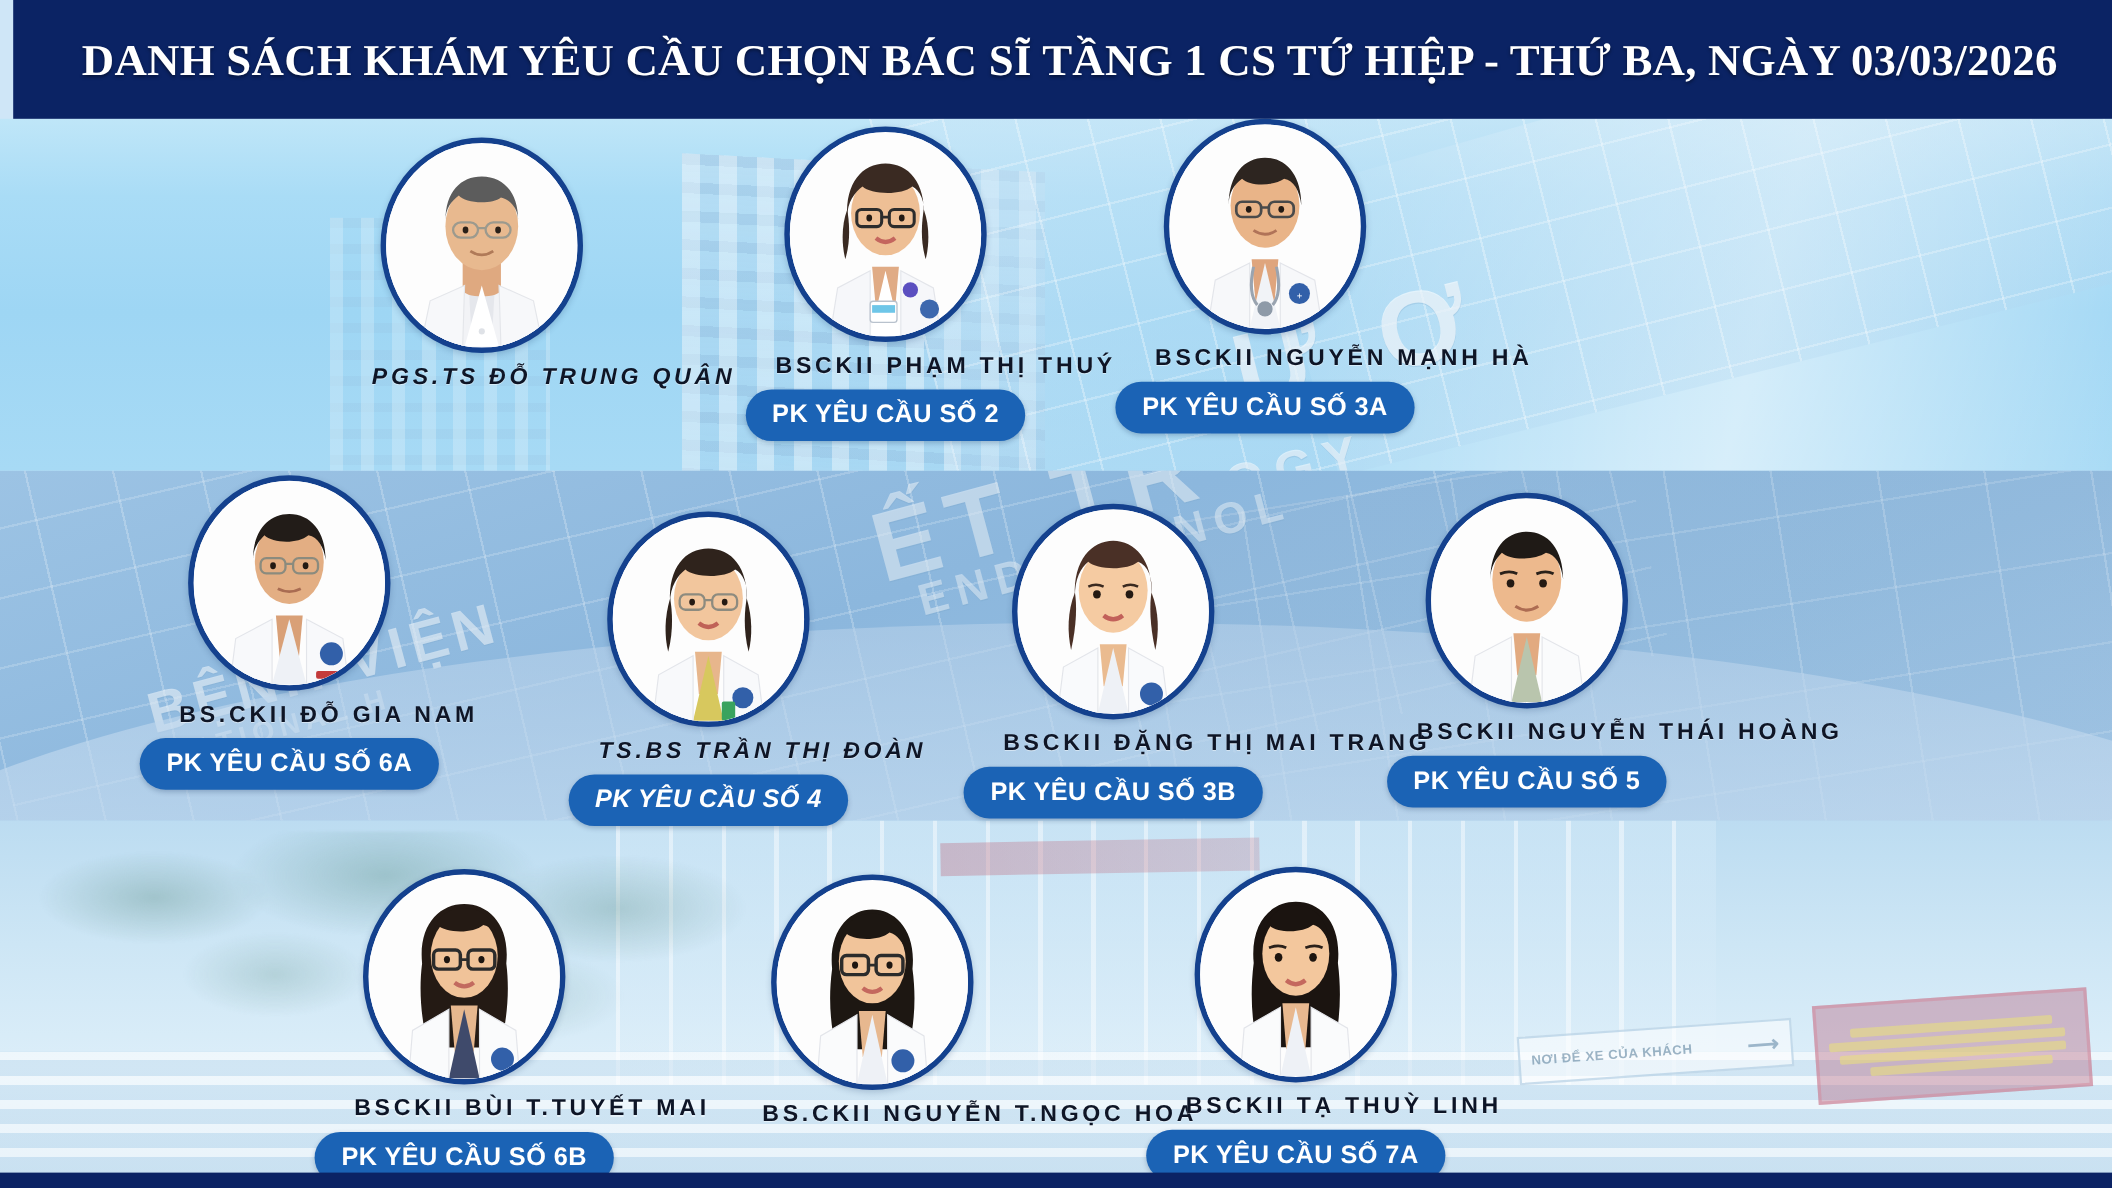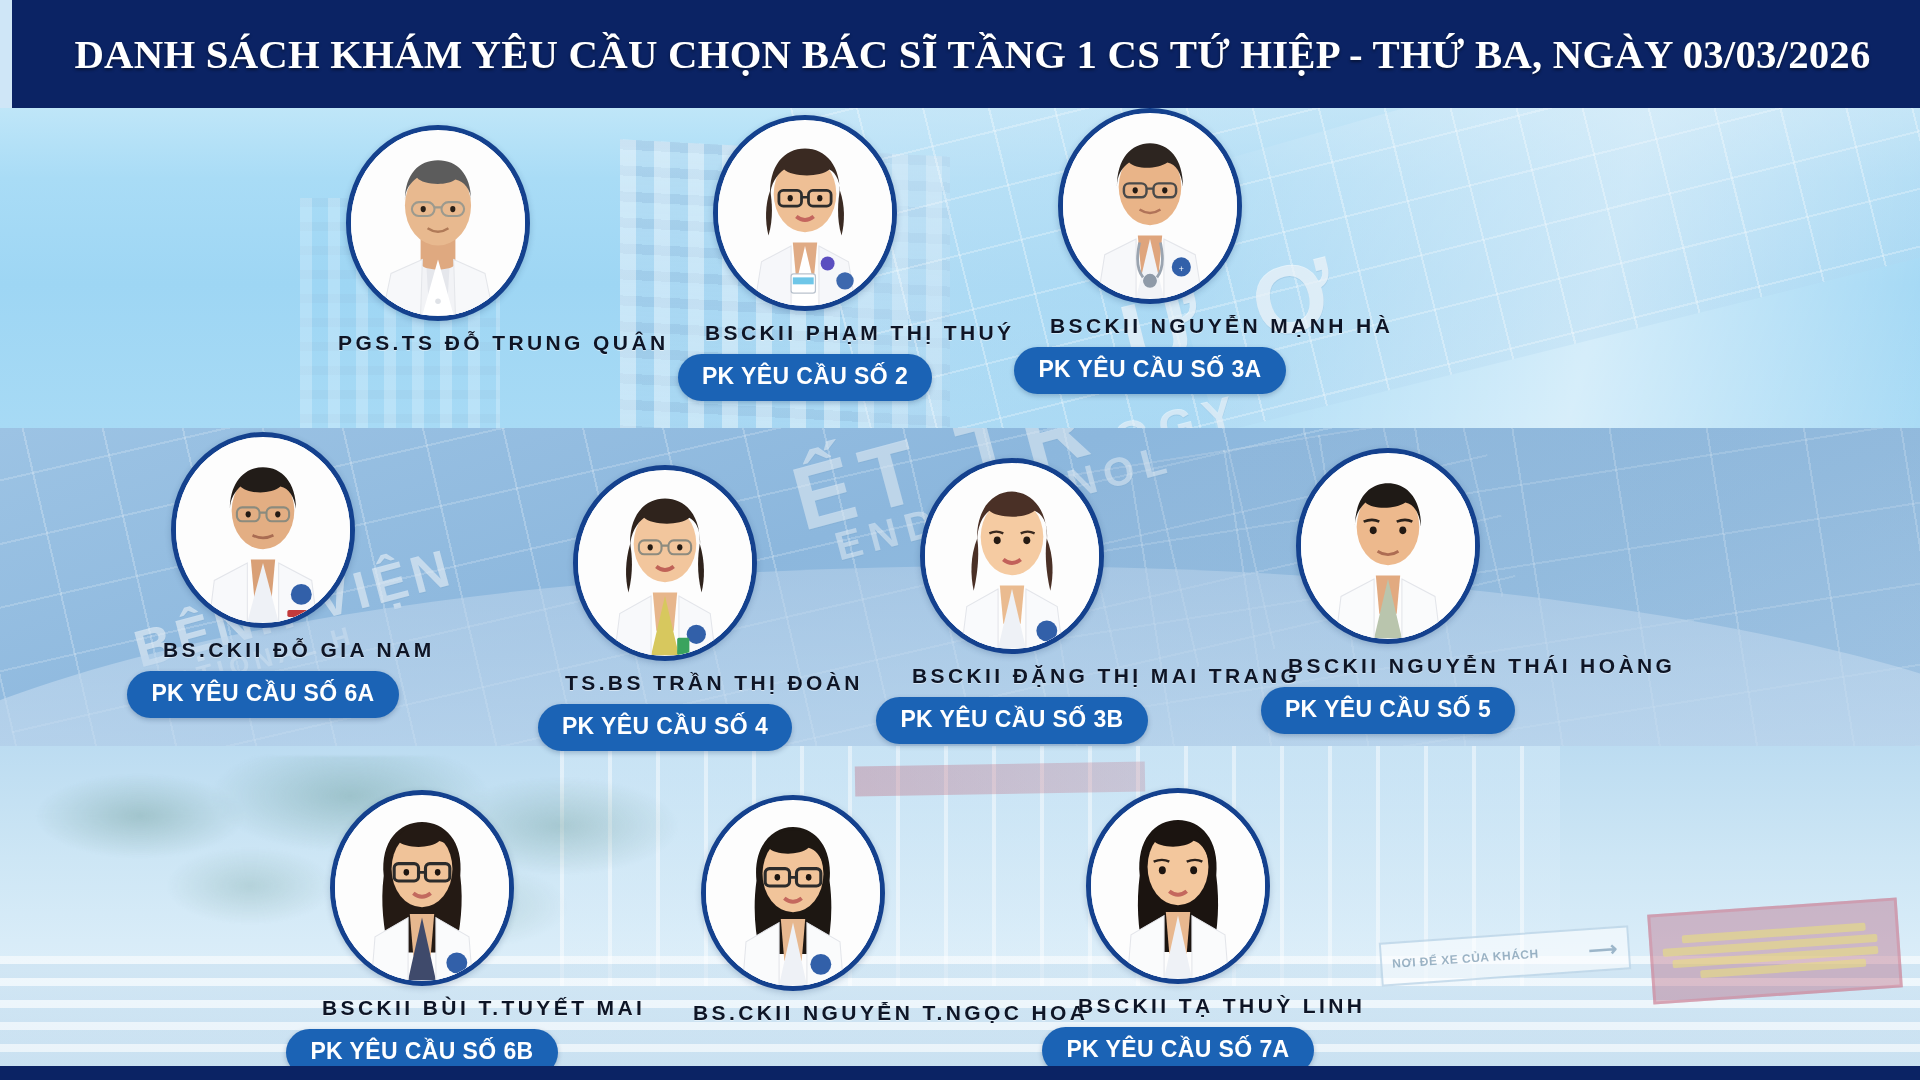--- a/index.html
+++ b/index.html
@@ -246,21 +246,21 @@
     <div class="b3-sign-red">
       <i></i>
       <i></i>
       <i></i>
       <i></i>
     </div>
   </div>
 
   <div class="footer-bar"></div>
 
-  <div class="card" style="left:338px; top:125px; width:200px;">
+  <div class="card" style="left:338px; top:125px; width:200px;font-style:italic;">
     <div class="avatar">
       <svg viewBox="0 0 100 106">
         <rect width="100" height="106" fill="#fdfdfd"></rect>
         <path d="M18 106c2-24 14-32 32-32s30 8 32 32z" fill="#f2f3f6"></path>
         <path d="M43 72h14l-2 34H45z" fill="#e5e7ec"></path>
         <path d="M40 60h20v16c0 5-20 5-20 0z" fill="#dfa980"></path>
         <ellipse cx="50" cy="43" rx="19" ry="23" fill="#e8b98f"></ellipse>
         <path d="M31 40c0-15 8-23 19-23s19 8 19 23c0-6-4-11-9-12-5 4-19 3-22-1-4 3-7 7-7 13z" fill="#5c5c5c"></path>
         <rect x="35" y="41" width="13" height="8" rx="4" fill="none" stroke="#9c9a8e" stroke-width="1.2"></rect>
         <rect x="52" y="41" width="13" height="8" rx="4" fill="none" stroke="#9c9a8e" stroke-width="1.2"></rect>
@@ -355,21 +355,21 @@
         <circle cx="72" cy="90" r="6" fill="#1c4fa0" opacity="0.9"></circle>
         <rect x="64" y="99" width="18" height="4" rx="1" fill="#c33b3b"></rect>
       </svg>
     </div>
     <div class="doc-name">BS.CKII ĐỖ GIA NAM</div>
     <div class="badge-wrap">
         <div class="badge">PK YÊU CẦU SỐ 6A</div>
       </div>
   </div>
 
-  <div class="card" style="left:565px; top:465px; width:200px;">
+  <div class="card" style="left:544px; top:465px; width:200px;font-style:italic;">
     <div class="avatar">
       <svg viewBox="0 0 100 106">
         <rect width="100" height="106" fill="#fdfdfd"></rect>
         <path d="M43 70h14l-2 22H45z" fill="#e7b68c"></path>
         <ellipse cx="50" cy="42" rx="18" ry="22" fill="#f2c69d"></ellipse>
         <path d="M30 44c-1-18 8-28 20-28s21 10 20 28c1-9-2-15-6-17-6 5-22 4-26 0-4 3-8 9-8 17z" fill="#2f231c"></path>
         <path d="M30 42c-3 10-3 20-1 28 3-12 2-22 1-28z" fill="#2f231c"></path>
         <path d="M70 42c3 10 3 20 1 28-3-12-2-22-1-28z" fill="#2f231c"></path>
         <rect x="35" y="40" width="13" height="8" rx="3" fill="none" stroke="#8d8b7f" stroke-width="1.2"></rect>
         <rect x="52" y="40" width="13" height="8" rx="3" fill="none" stroke="#8d8b7f" stroke-width="1.2"></rect>

